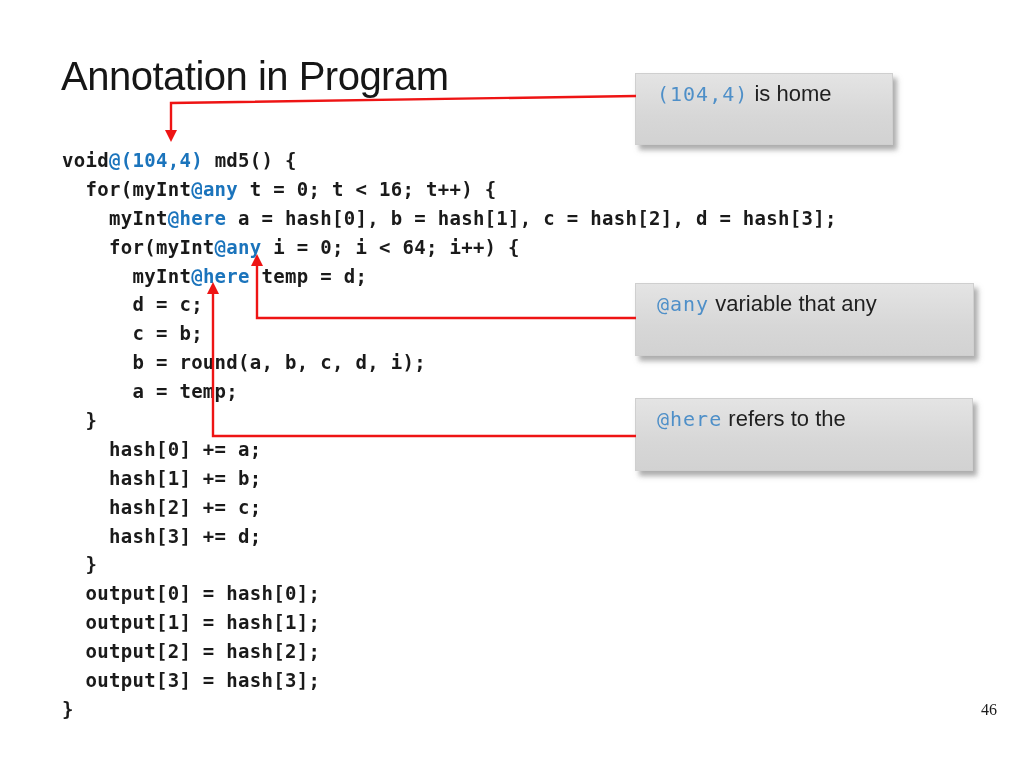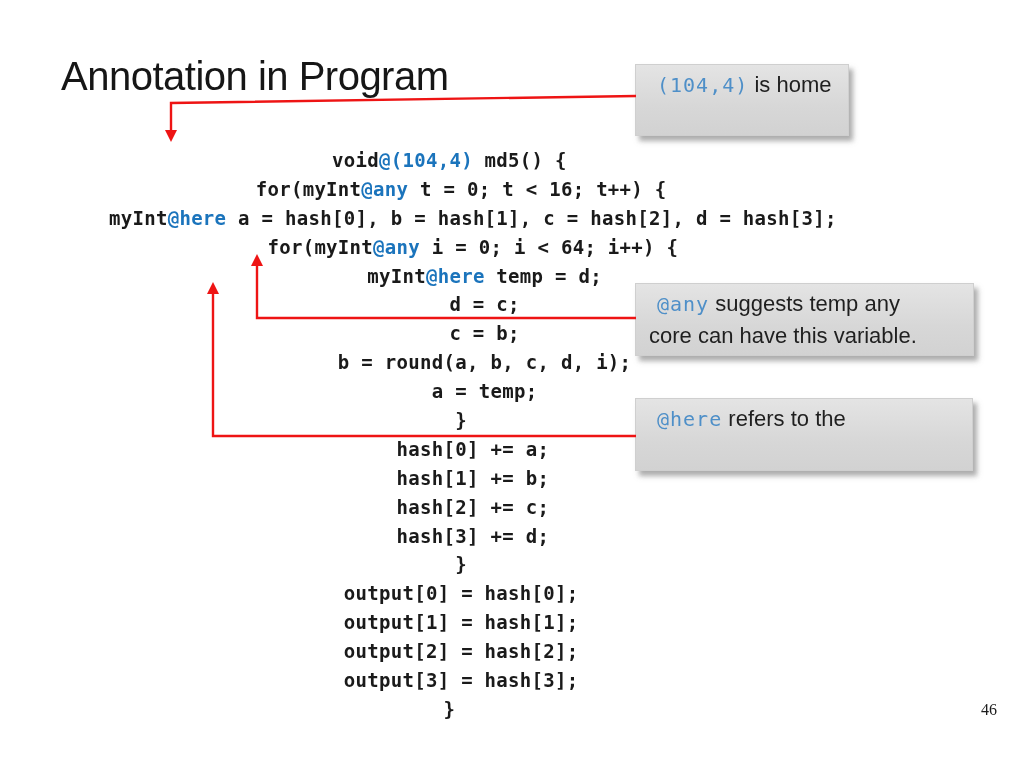--- a/index.html
+++ b/index.html
@@ -12,21 +12,21 @@
     position:absolute; left:61px; top:54px;
     font-size:40px; font-weight:400; color:#161616; letter-spacing:-0.5px;
     white-space:nowrap;
   }
   #code {
     position:absolute; left:62px; top:146px;
     font-family:"DejaVu Sans Mono", monospace;
     font-weight:bold; font-size:19px; letter-spacing:0.3px;
     line-height:28.9px; white-space:pre;
   }
-  .code-line { height:28.9px;text-align:center; }
+  .code-line { height:28.9px; }
   .callout {
     position:absolute;
     background:linear-gradient(180deg,#e4e4e4 0%,#d7d7d7 60%,#d2d2d2 100%);
     box-shadow:4px 5px 5px rgba(105,105,105,0.55);
     border:1px solid #cfcfcf;
     font-size:22px; color:#1f1f1f; line-height:32px;
     padding:4px 10px 4px 13px;
     box-sizing:border-box;
     white-space:nowrap;
   }
@@ -45,27 +45,26 @@
     font-size:16px; color:#1c1c1c;
   }
 </style>
 </head>
 <body>
 
 <div class="slide-title">Annotation in Program</div>
 
 <div id="code"><div class="code-line"><span style="color: rgb(26, 26, 26);">void</span><span style="color: rgb(27, 116, 188);">@(104,4)</span><span style="color: rgb(26, 26, 26);"> md5() {</span></div><div class="code-line"><span style="color: rgb(26, 26, 26);">  for(myInt</span><span style="color: rgb(27, 116, 188);">@any</span><span style="color: rgb(26, 26, 26);"> t = 0; t &lt; 16; t++) {</span></div><div class="code-line"><span style="color: rgb(26, 26, 26);">    myInt</span><span style="color: rgb(27, 116, 188);">@here</span><span style="color: rgb(26, 26, 26);"> a = hash[0], b = hash[1], c = hash[2], d = hash[3];</span></div><div class="code-line"><span style="color: rgb(26, 26, 26);">    for(myInt</span><span style="color: rgb(27, 116, 188);">@any</span><span style="color: rgb(26, 26, 26);"> i = 0; i &lt; 64; i++) {</span></div><div class="code-line"><span style="color: rgb(26, 26, 26);">      myInt</span><span style="color: rgb(27, 116, 188);">@here</span><span style="color: rgb(26, 26, 26);"> temp = d;</span></div><div class="code-line"><span style="color: rgb(26, 26, 26);">      d = c;</span></div><div class="code-line"><span style="color: rgb(26, 26, 26);">      c = b;</span></div><div class="code-line"><span style="color: rgb(26, 26, 26);">      b = round(a, b, c, d, i);</span></div><div class="code-line"><span style="color: rgb(26, 26, 26);">      a = temp;</span></div><div class="code-line"><span style="color: rgb(26, 26, 26);">  }</span></div><div class="code-line"><span style="color: rgb(26, 26, 26);">    hash[0] += a;</span></div><div class="code-line"><span style="color: rgb(26, 26, 26);">    hash[1] += b;</span></div><div class="code-line"><span style="color: rgb(26, 26, 26);">    hash[2] += c;</span></div><div class="code-line"><span style="color: rgb(26, 26, 26);">    hash[3] += d;</span></div><div class="code-line"><span style="color: rgb(26, 26, 26);">  }</span></div><div class="code-line"><span style="color: rgb(26, 26, 26);">  output[0] = hash[0];</span></div><div class="code-line"><span style="color: rgb(26, 26, 26);">  output[1] = hash[1];</span></div><div class="code-line"><span style="color: rgb(26, 26, 26);">  output[2] = hash[2];</span></div><div class="code-line"><span style="color: rgb(26, 26, 26);">  output[3] = hash[3];</span></div><div class="code-line"><span style="color: rgb(26, 26, 26);">}</span></div></div>
 
-<div class="callout" id="callout-0" style="left:635px; top:64px; width:214px; height:72px;">
+<div class="callout" id="callout-0" style="left:635px; top:73px; width:258px; height:72px;">
     <div class="callout-line"><span class="mono" style="color: rgb(78, 143, 200);">(104,4)</span><span style="color: rgb(31, 31, 31);">  is home</span></div>
   </div>
 
 <div class="callout" id="callout-1" style="left:635px; top:283px; width:339px; height:73px;">
-    <div class="callout-line"><span class="mono" style="color: rgb(78, 143, 200);">@any</span><span style="color: rgb(31, 31, 31);">  suggests temp any</span></div>
-    <div class="callout-line"><span style="color: rgb(31, 31, 31);">core can have this variable.</span></div>
+    <div class="callout-line"><span class="mono" style="color: rgb(78, 143, 200);">@any</span><span style="color: rgb(31, 31, 31);">  variable that any</span></div>
   </div>
 
 <div class="callout" id="callout-2" style="left:635px; top:398px; width:338px; height:73px;">
     <div class="callout-line"><span class="mono" style="color: rgb(78, 143, 200);">@here</span><span style="color: rgb(31, 31, 31);">  refers to the</span></div>
   </div>
 
 <svg id="arrow-overlay" viewBox="0 0 1024 768" xmlns="http://www.w3.org/2000/svg">
   <path class="arrow-line" d="M 636 96 L 171 103 L 171 131" fill="none" stroke-width="2.4" stroke="#ee1414"></path>
   <polygon class="arrow-head" points="171,142 165,130 177,130" fill="#ee1414"></polygon>
   <path class="arrow-line" d="M 636 318 L 257 318 L 257 264" fill="none" stroke-width="2.4" stroke="#ee1414"></path>

